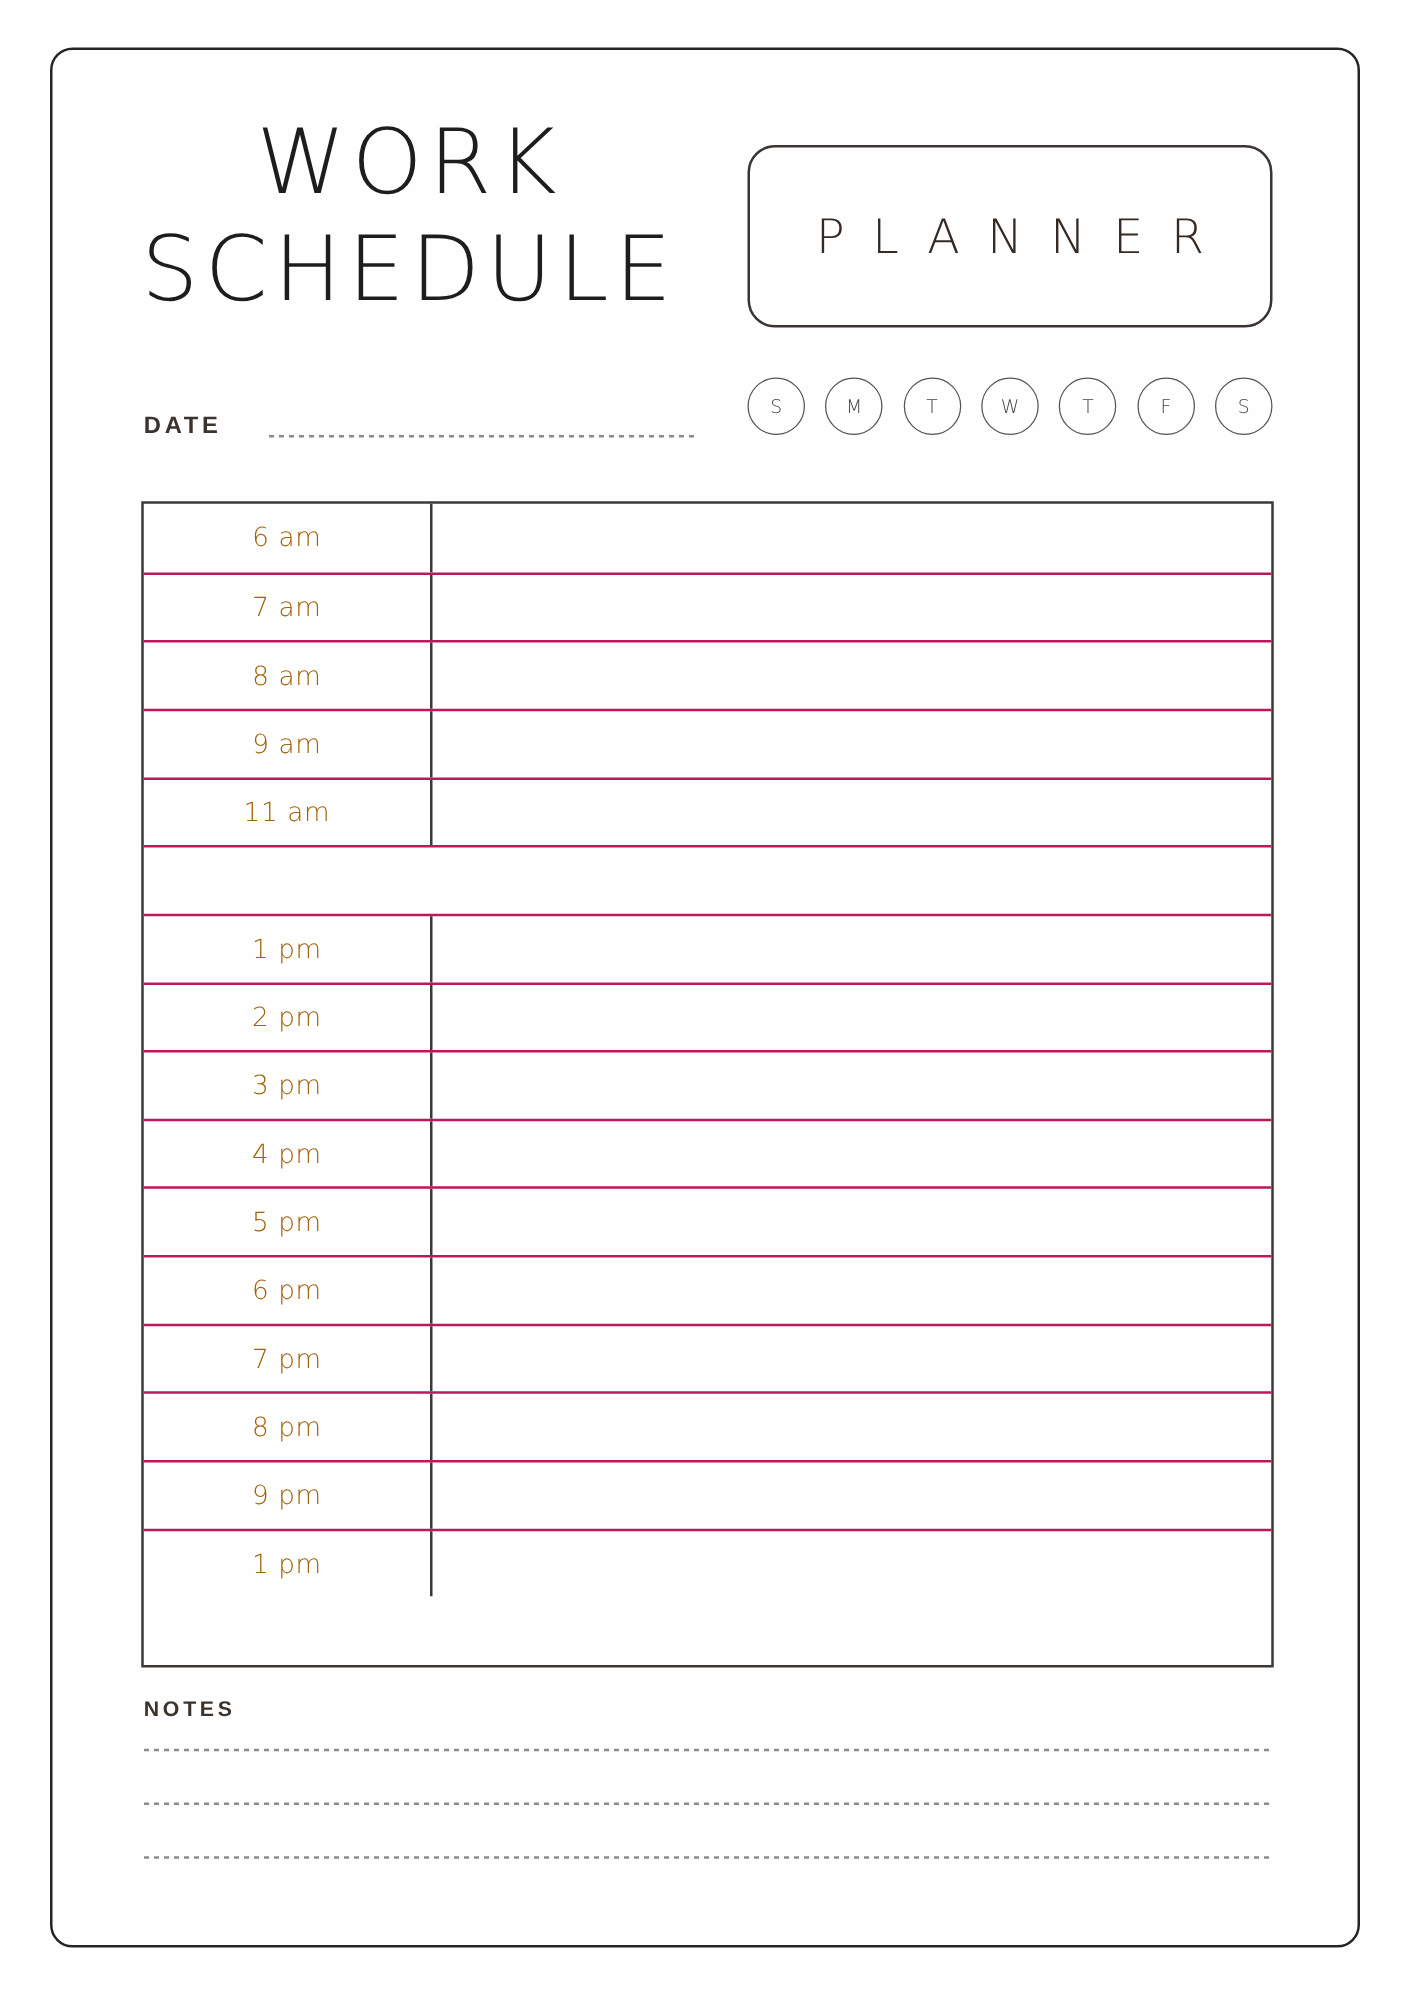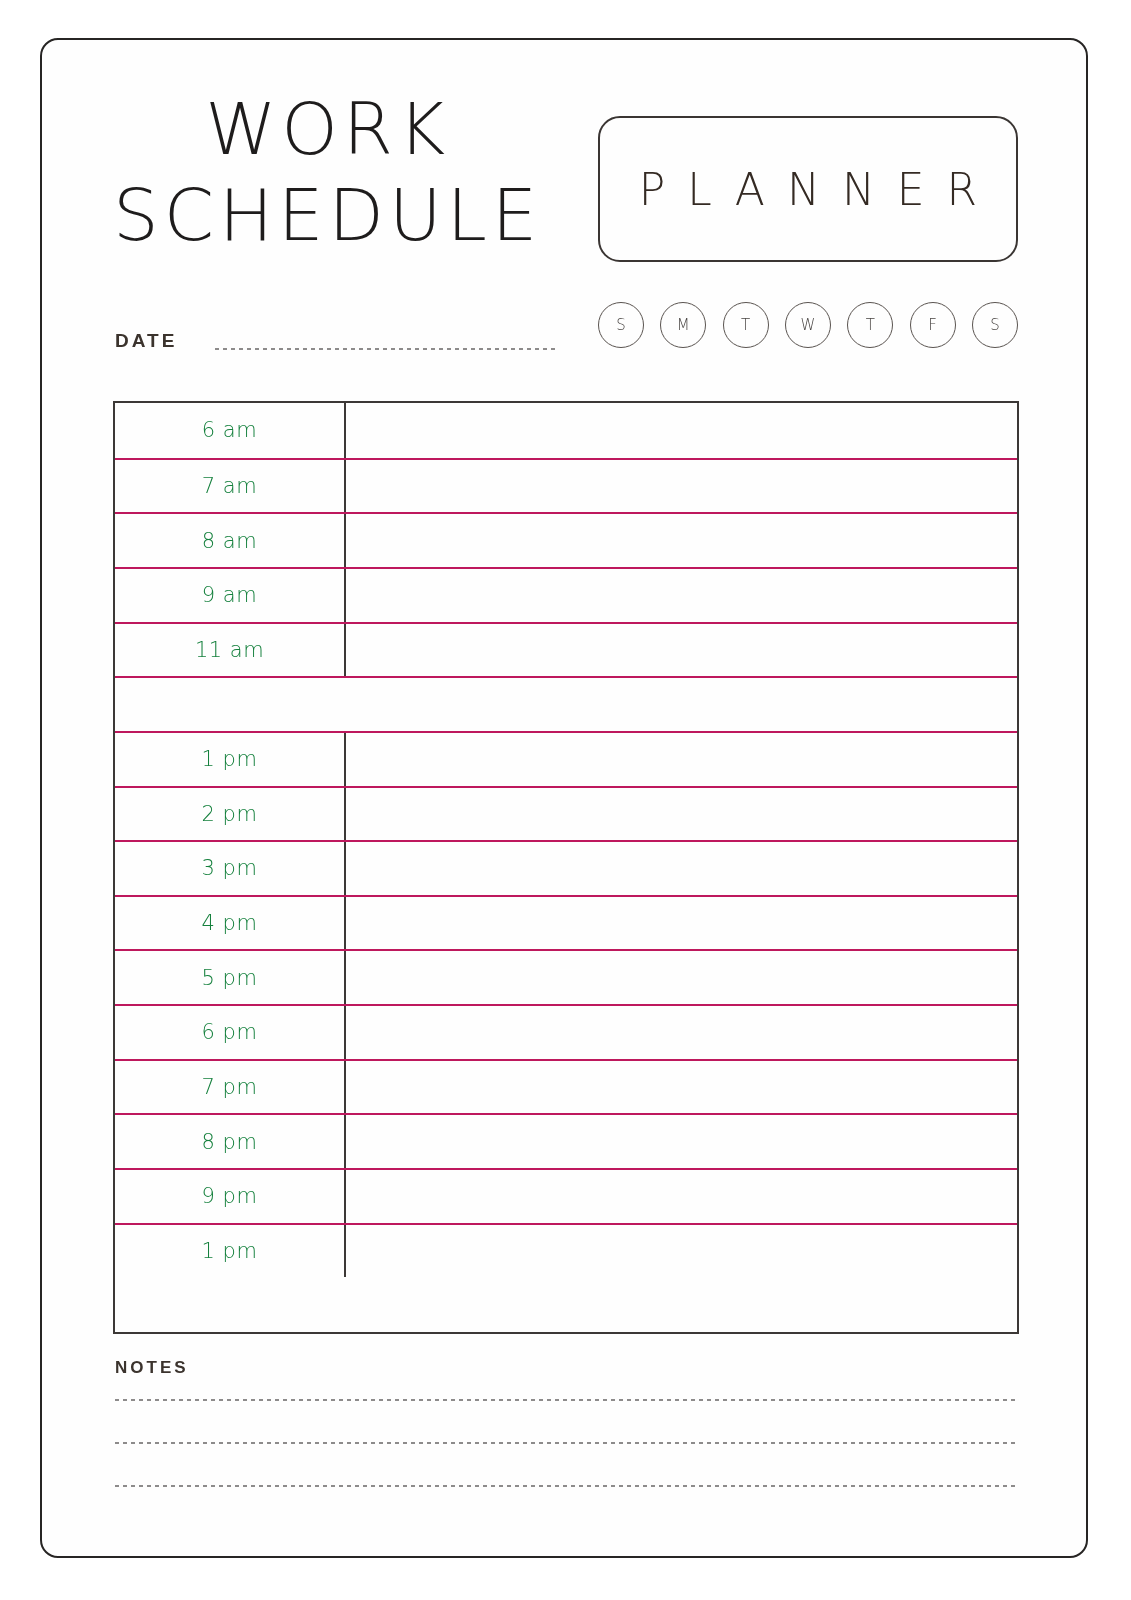--- a/index.html
+++ b/index.html
@@ -22,21 +22,21 @@
     letter-spacing:5px;
   }
   .title span{display:block;text-align:center;}
   .badge{
     position:absolute;left:556px;top:76px;width:420px;height:146px;
     box-sizing:border-box;border:2px solid #3a3533;border-radius:22px;
     display:flex;align-items:center;justify-content:center;
   }
   .badge span{
     font-family:"DejaVu Sans","Liberation Sans",sans-serif;
-    font-weight:300;font-size:44px;color:#342a23;
+    font-weight:300;font-size:38px;color:#342a23;
     letter-spacing:22px;padding-left:22px; 
   }
 
   
   .days-row{
     position:absolute;left:556px;top:262px;width:420px;
     display:flex;justify-content:space-between;
   }
   .day-circle{
     width:46px;height:46px;box-sizing:border-box;border-radius:50%;
@@ -69,21 +69,21 @@
   .schedule-table{
     position:absolute;left:71px;top:361px;width:906px;height:933px;
     box-sizing:border-box;border:2px solid #3c3836;
     display:grid;grid-template-rows:repeat(17,1fr);
   }
   .row{display:flex;min-height:0;}
   .row + .row{border-top:2px solid #be185d;}
   .time-cell{
     width:231px;box-sizing:border-box;border-right:2px solid #3c3836;
     display:flex;align-items:center;justify-content:center;
-    font-size:21px;font-weight:300;color:#15803d;letter-spacing:0.5px;
+    font-size:21px;font-weight:300;color:#a16207;letter-spacing:0.5px;
   }
   .entry-cell{
     flex:1;cursor:text;display:flex;align-items:center;
     padding:0 14px;font-size:19px;color:#3b3733;
   }
 
   
   .notes-label{
     position:absolute;left:73px;top:1318px;
     font-family:"Liberation Sans",sans-serif;font-weight:700;

